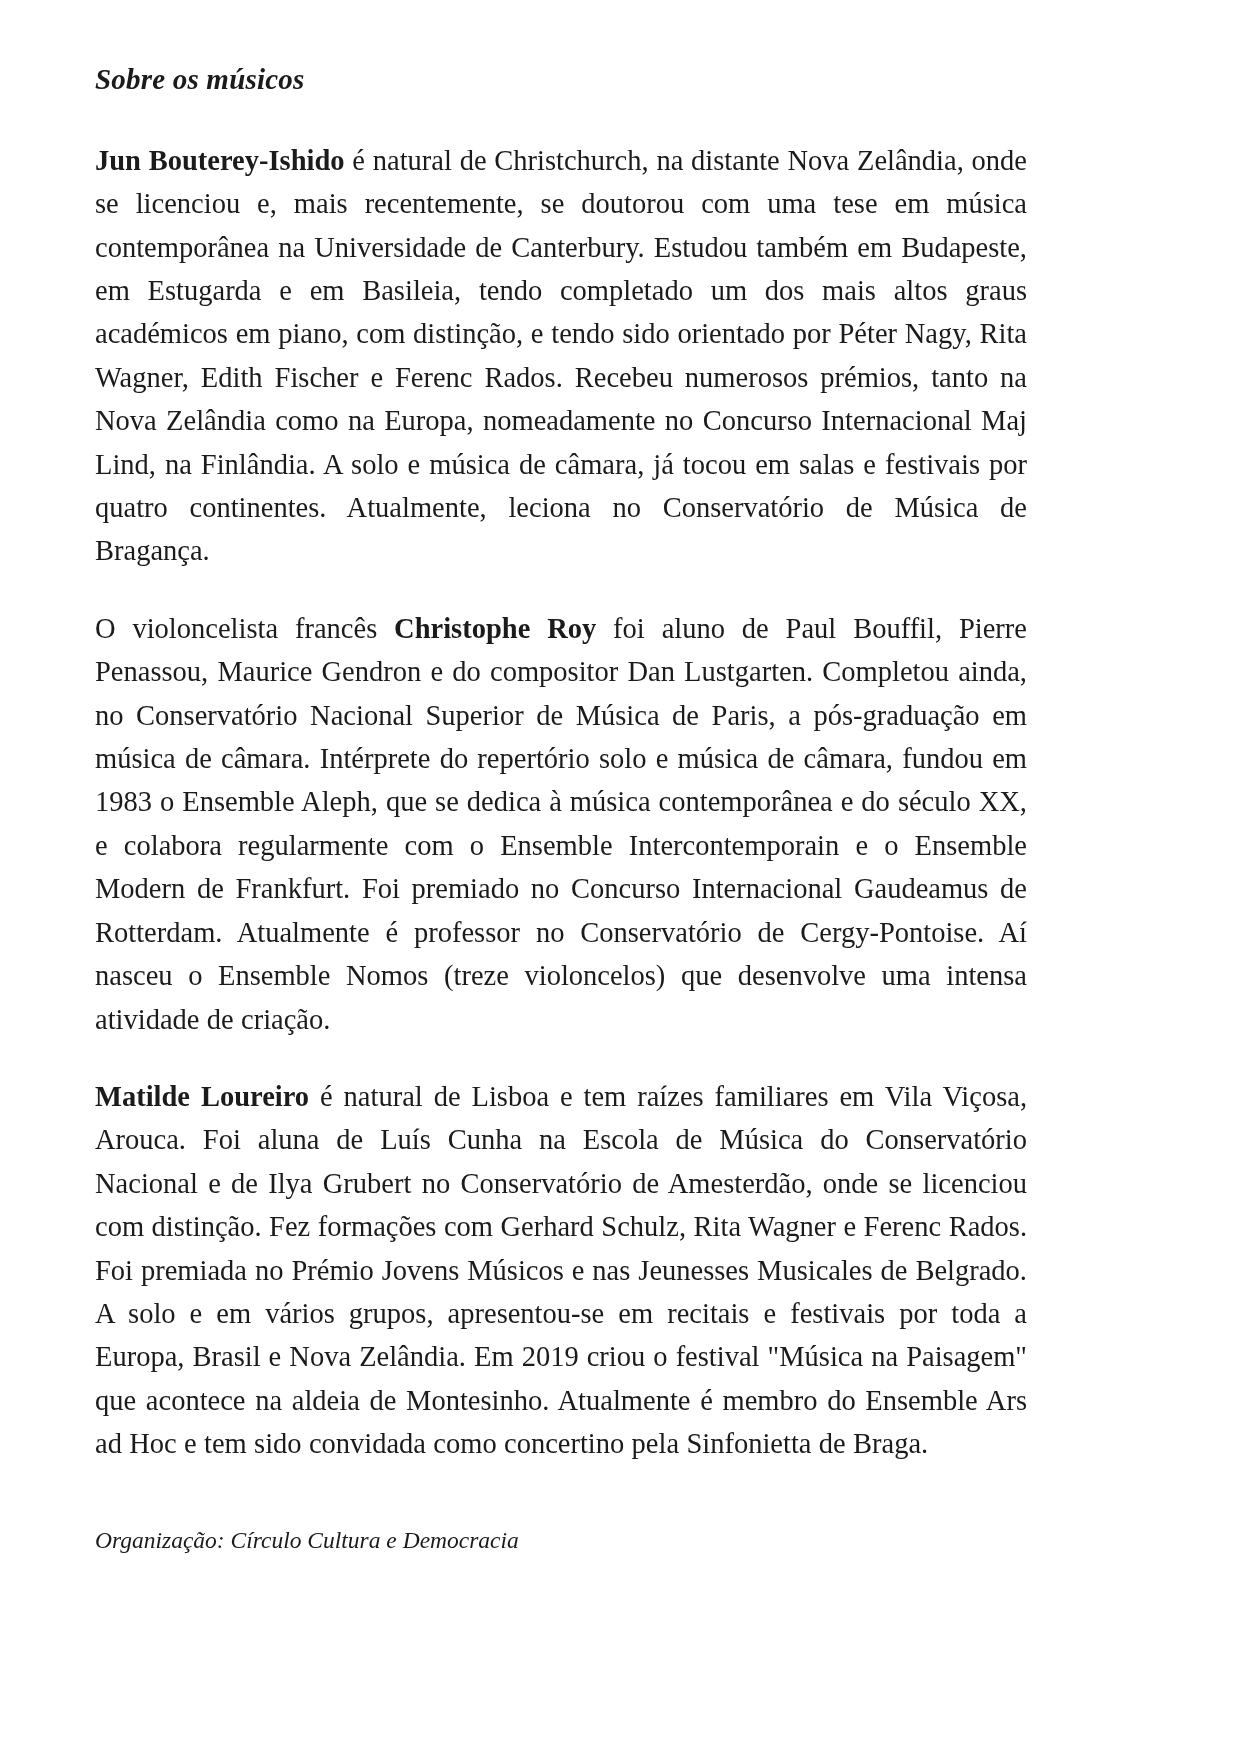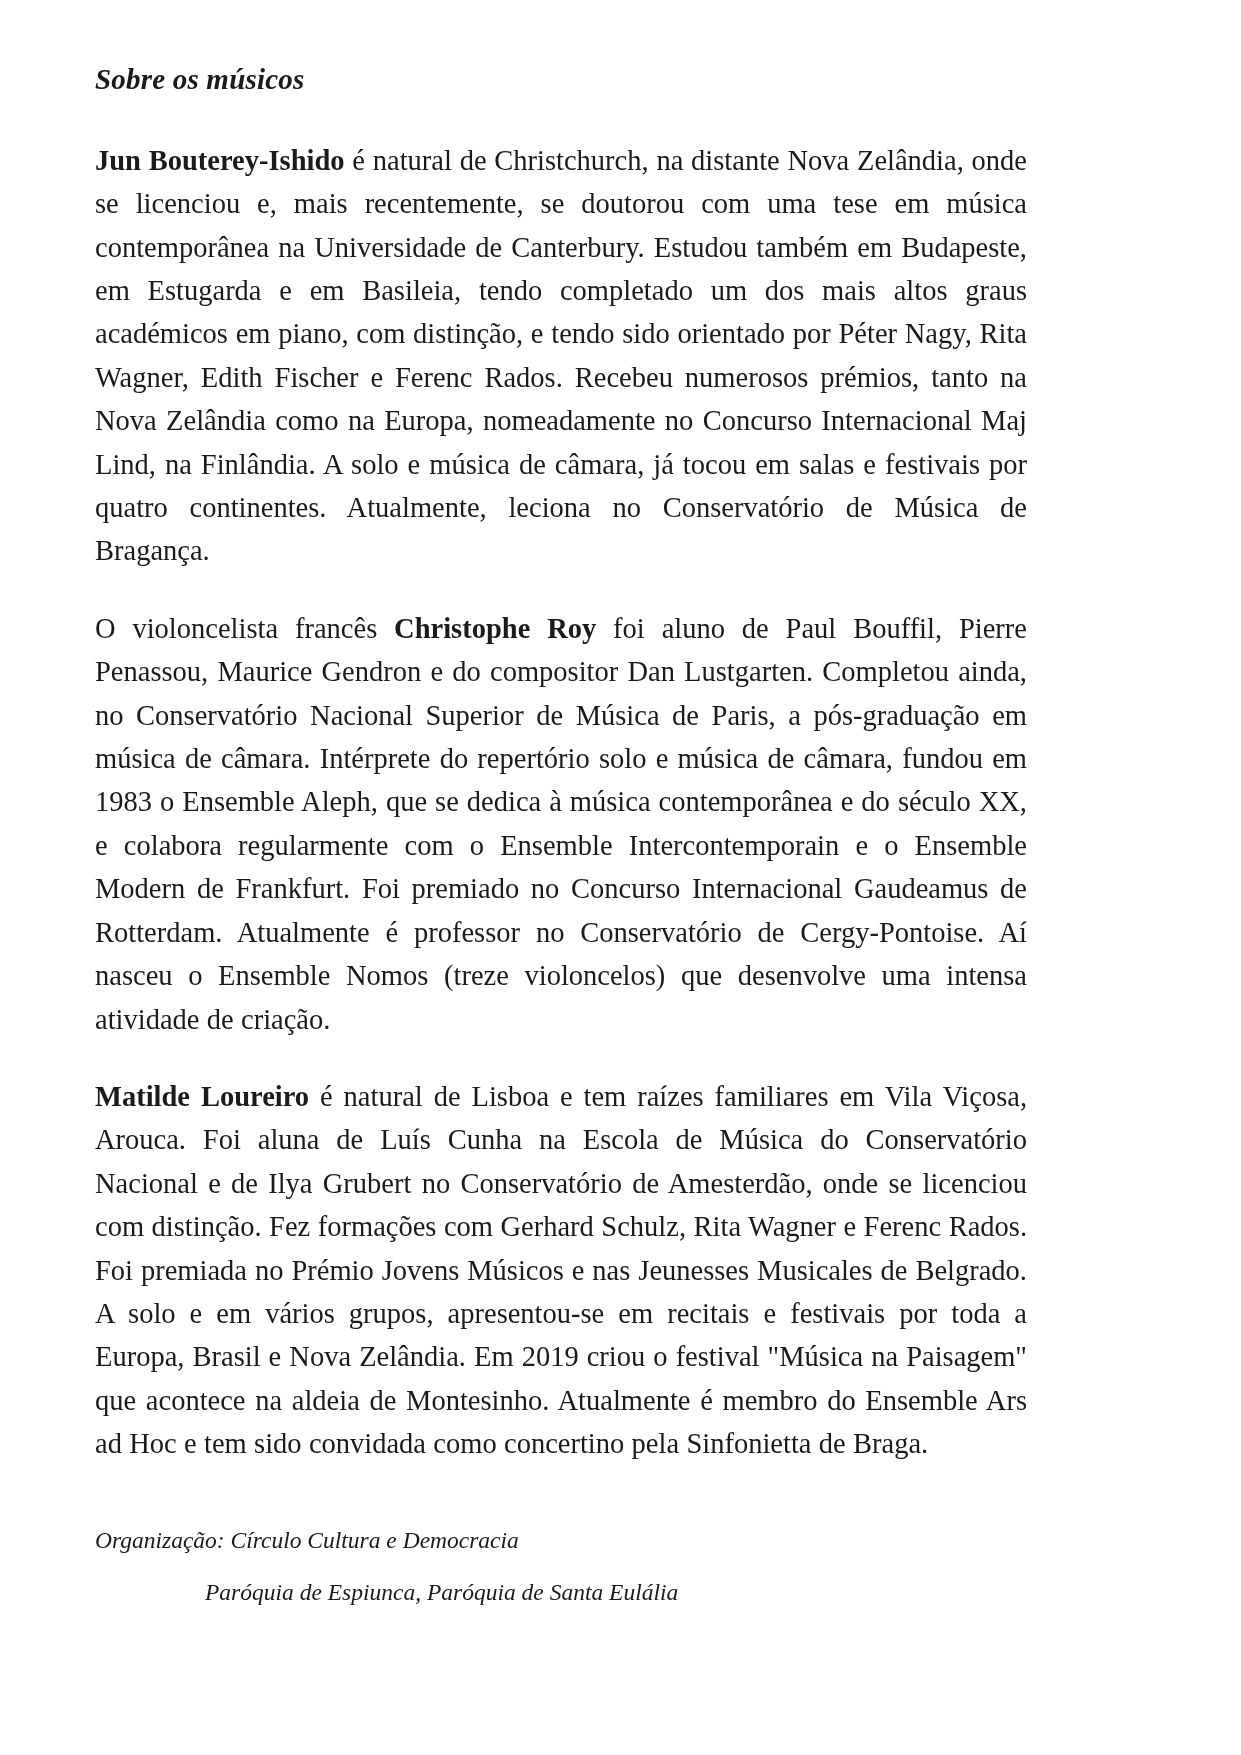--- a/index.html
+++ b/index.html
@@ -51,21 +51,20 @@
   }
   .credits {
     margin-top: 58px;
     font-style: italic;
     font-size: 23.5px;
     line-height: 33px;
     color: #1b1b1b;
   }
   .credits-line {
     white-space: nowrap;
-    margin-top: 19px;
   }
   .credits-line.indented {
     padding-left: 110px;
   }
 </style>
 </head>
 <body>
 
 <div class="page">
 
@@ -74,17 +73,16 @@
   <div class="body-col">
 
     <p class="para"><span class="name">Jun Bouterey-Ishido</span><span> é natural de Christchurch, na distante Nova Zelândia, onde se licenciou e, mais recentemente, se doutorou com uma tese em música contemporânea na Universidade de Canterbury. Estudou também em Budapeste, em Estugarda e em Basileia, tendo completado um dos mais altos graus académicos em piano, com distinção, e tendo sido orientado por Péter Nagy, Rita Wagner, Edith Fischer e Ferenc Rados. Recebeu numerosos prémios, tanto na Nova Zelândia como na Europa, nomeadamente no Concurso Internacional Maj Lind, na Finlândia. A solo e música de câmara, já tocou em salas e festivais por quatro continentes. Atualmente, leciona no Conservatório de Música de Bragança.</span></p>
 
     <p class="para"><span>O violoncelista francês </span><span class="name">Christophe Roy</span><span> foi aluno de Paul Bouffil, Pierre Penassou, Maurice Gendron e do compositor Dan Lustgarten. Completou ainda, no Conservatório Nacional Superior de Música de Paris, a pós-graduação em música de câmara. Intérprete do repertório solo e música de câmara, fundou em 1983 o Ensemble Aleph, que se dedica à música contemporânea e do século XX, e colabora regularmente com o Ensemble Intercontemporain e o Ensemble Modern de Frankfurt. Foi premiado no Concurso Internacional Gaudeamus de Rotterdam. Atualmente é professor no Conservatório de Cergy-Pontoise. Aí nasceu o Ensemble Nomos (treze violoncelos) que desenvolve uma intensa atividade de criação.</span></p>
 
     <p class="para"><span class="name">Matilde Loureiro</span><span> é natural de Lisboa e tem raízes familiares em Vila Viçosa, Arouca. Foi aluna de Luís Cunha na Escola de Música do Conservatório Nacional e de Ilya Grubert no Conservatório de Amesterdão, onde se licenciou com distinção. Fez formações com Gerhard Schulz, Rita Wagner e Ferenc Rados. Foi premiada no Prémio Jovens Músicos e nas Jeunesses Musicales de Belgrado. A solo e em vários grupos, apresentou-se em recitais e festivais por toda a Europa, Brasil e Nova Zelândia. Em 2019 criou o festival "Música na Paisagem" que acontece na aldeia de Montesinho. Atualmente é membro do Ensemble Ars ad Hoc e tem sido convidada como concertino pela Sinfonietta de Braga.</span></p>
 
     <div class="credits">
       <div class="credits-line">Organização: Círculo Cultura e Democracia</div>
-      <div class="credits-line indented">Paróquia de Espiunca, Paróquia de Santa Eulália</div>
     </div>
 
   </div>
 </div>
 
 </body></html>

